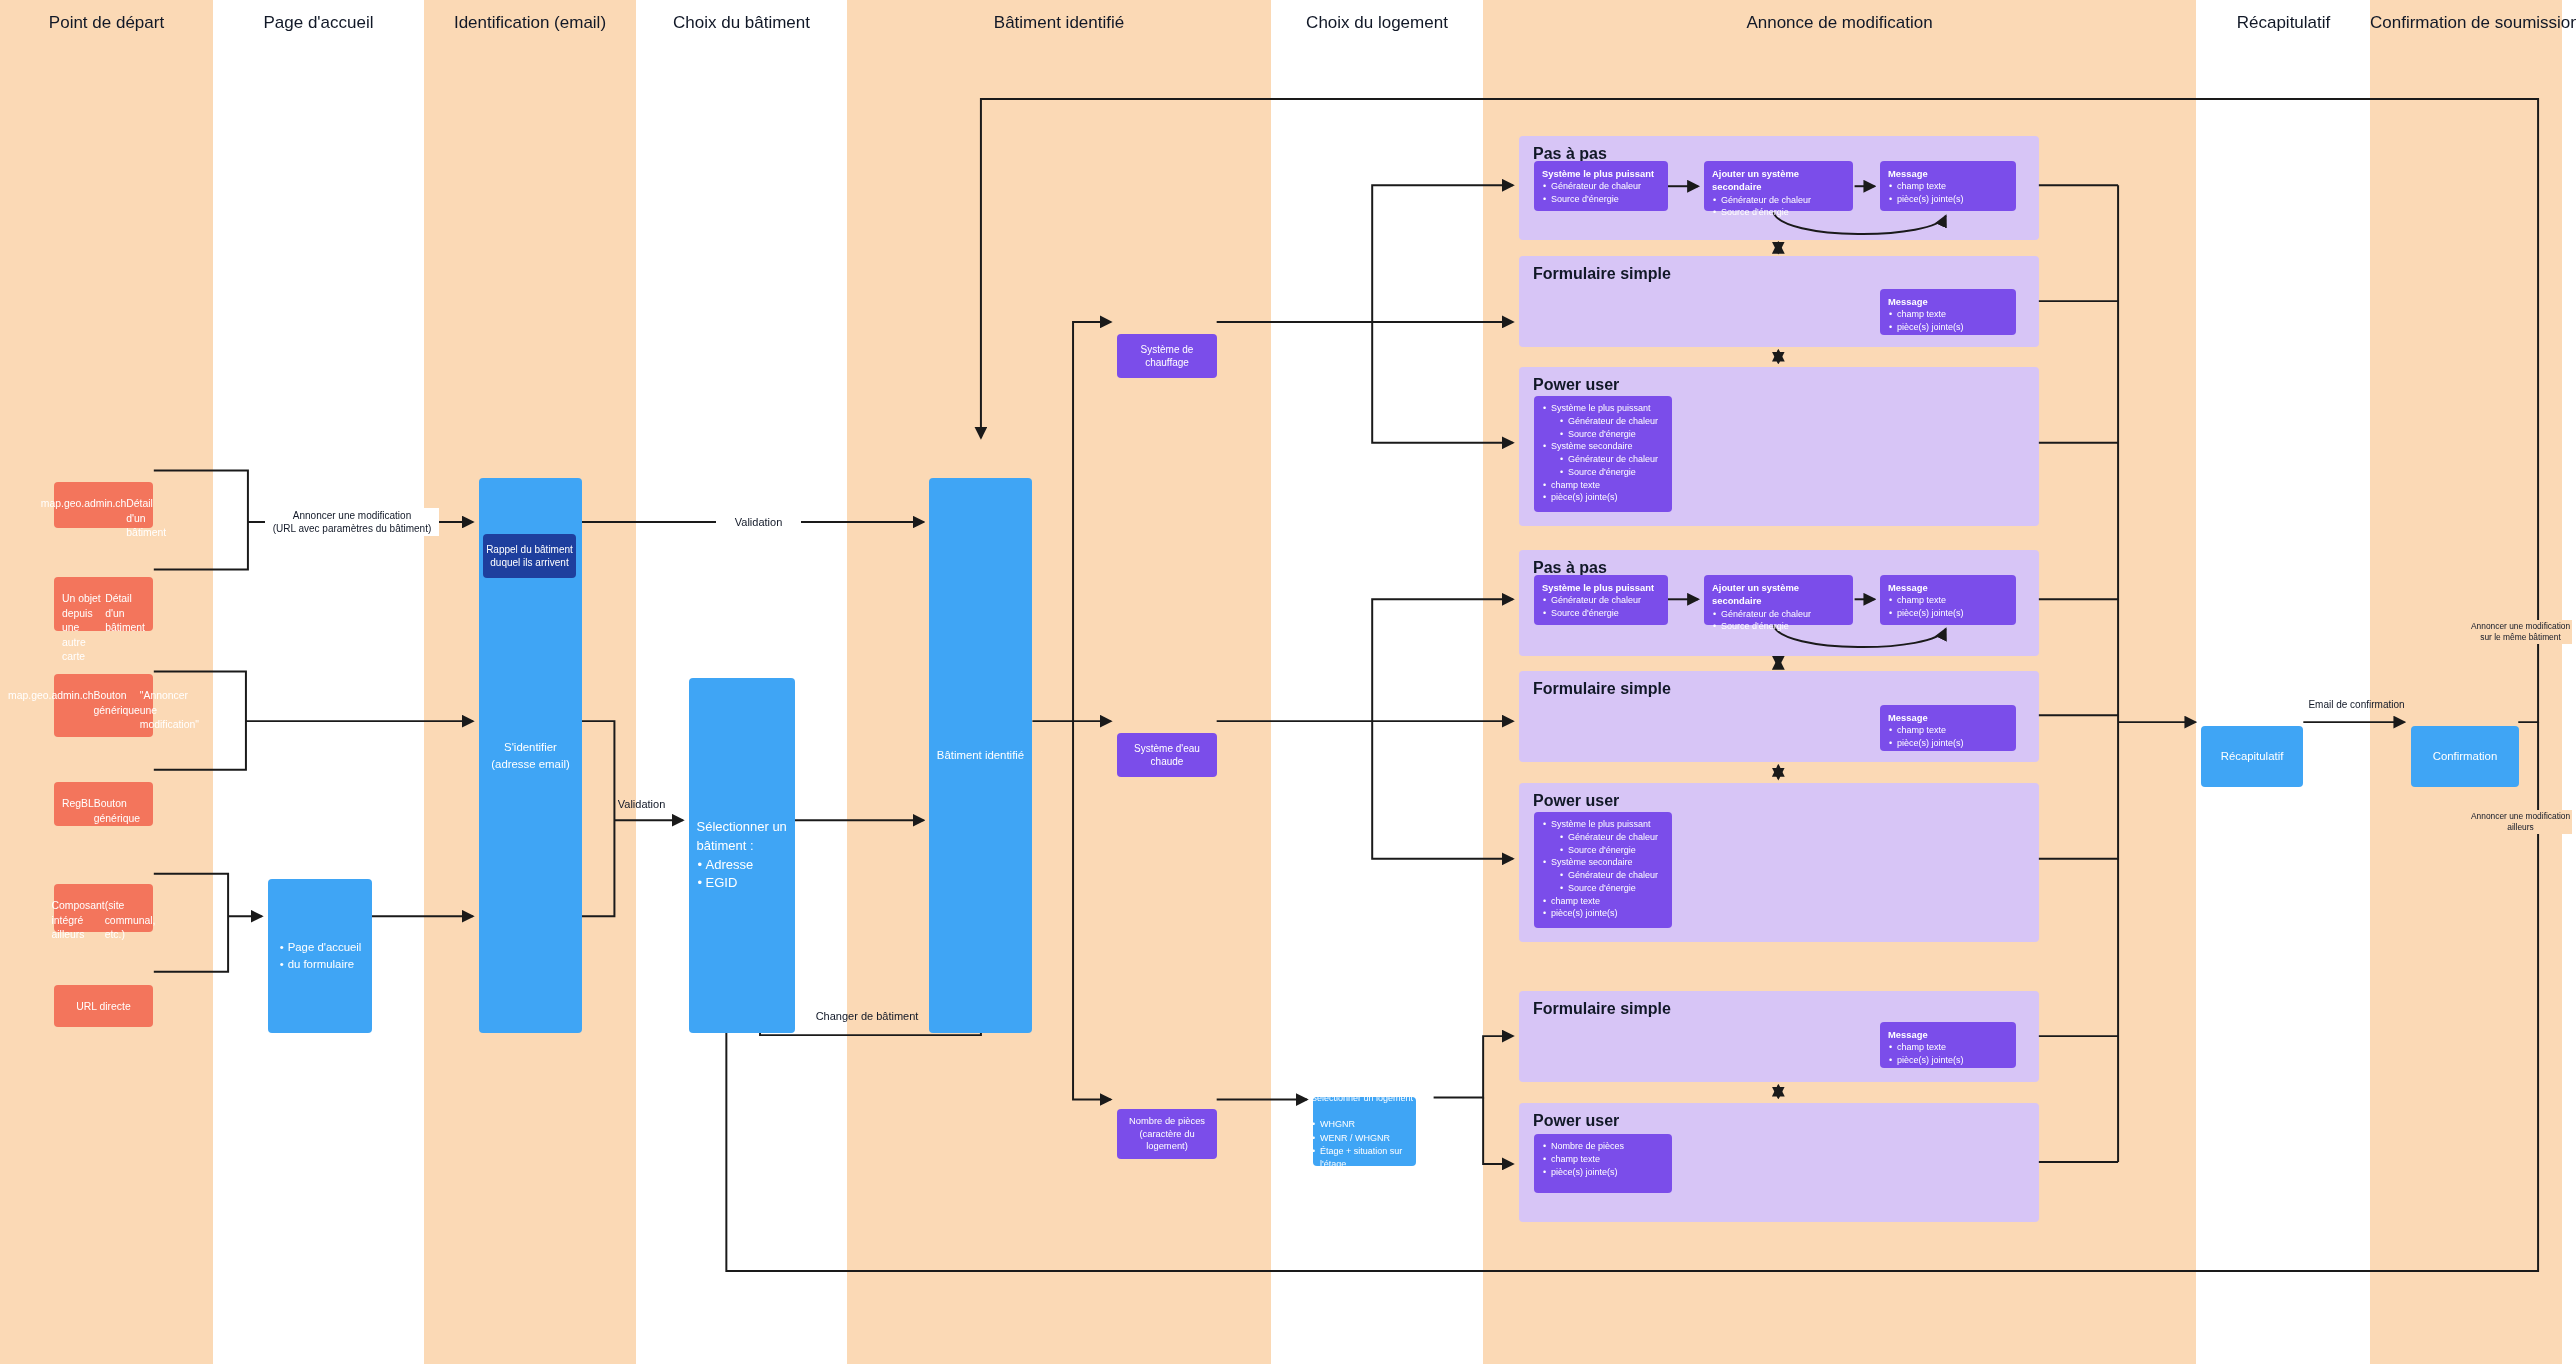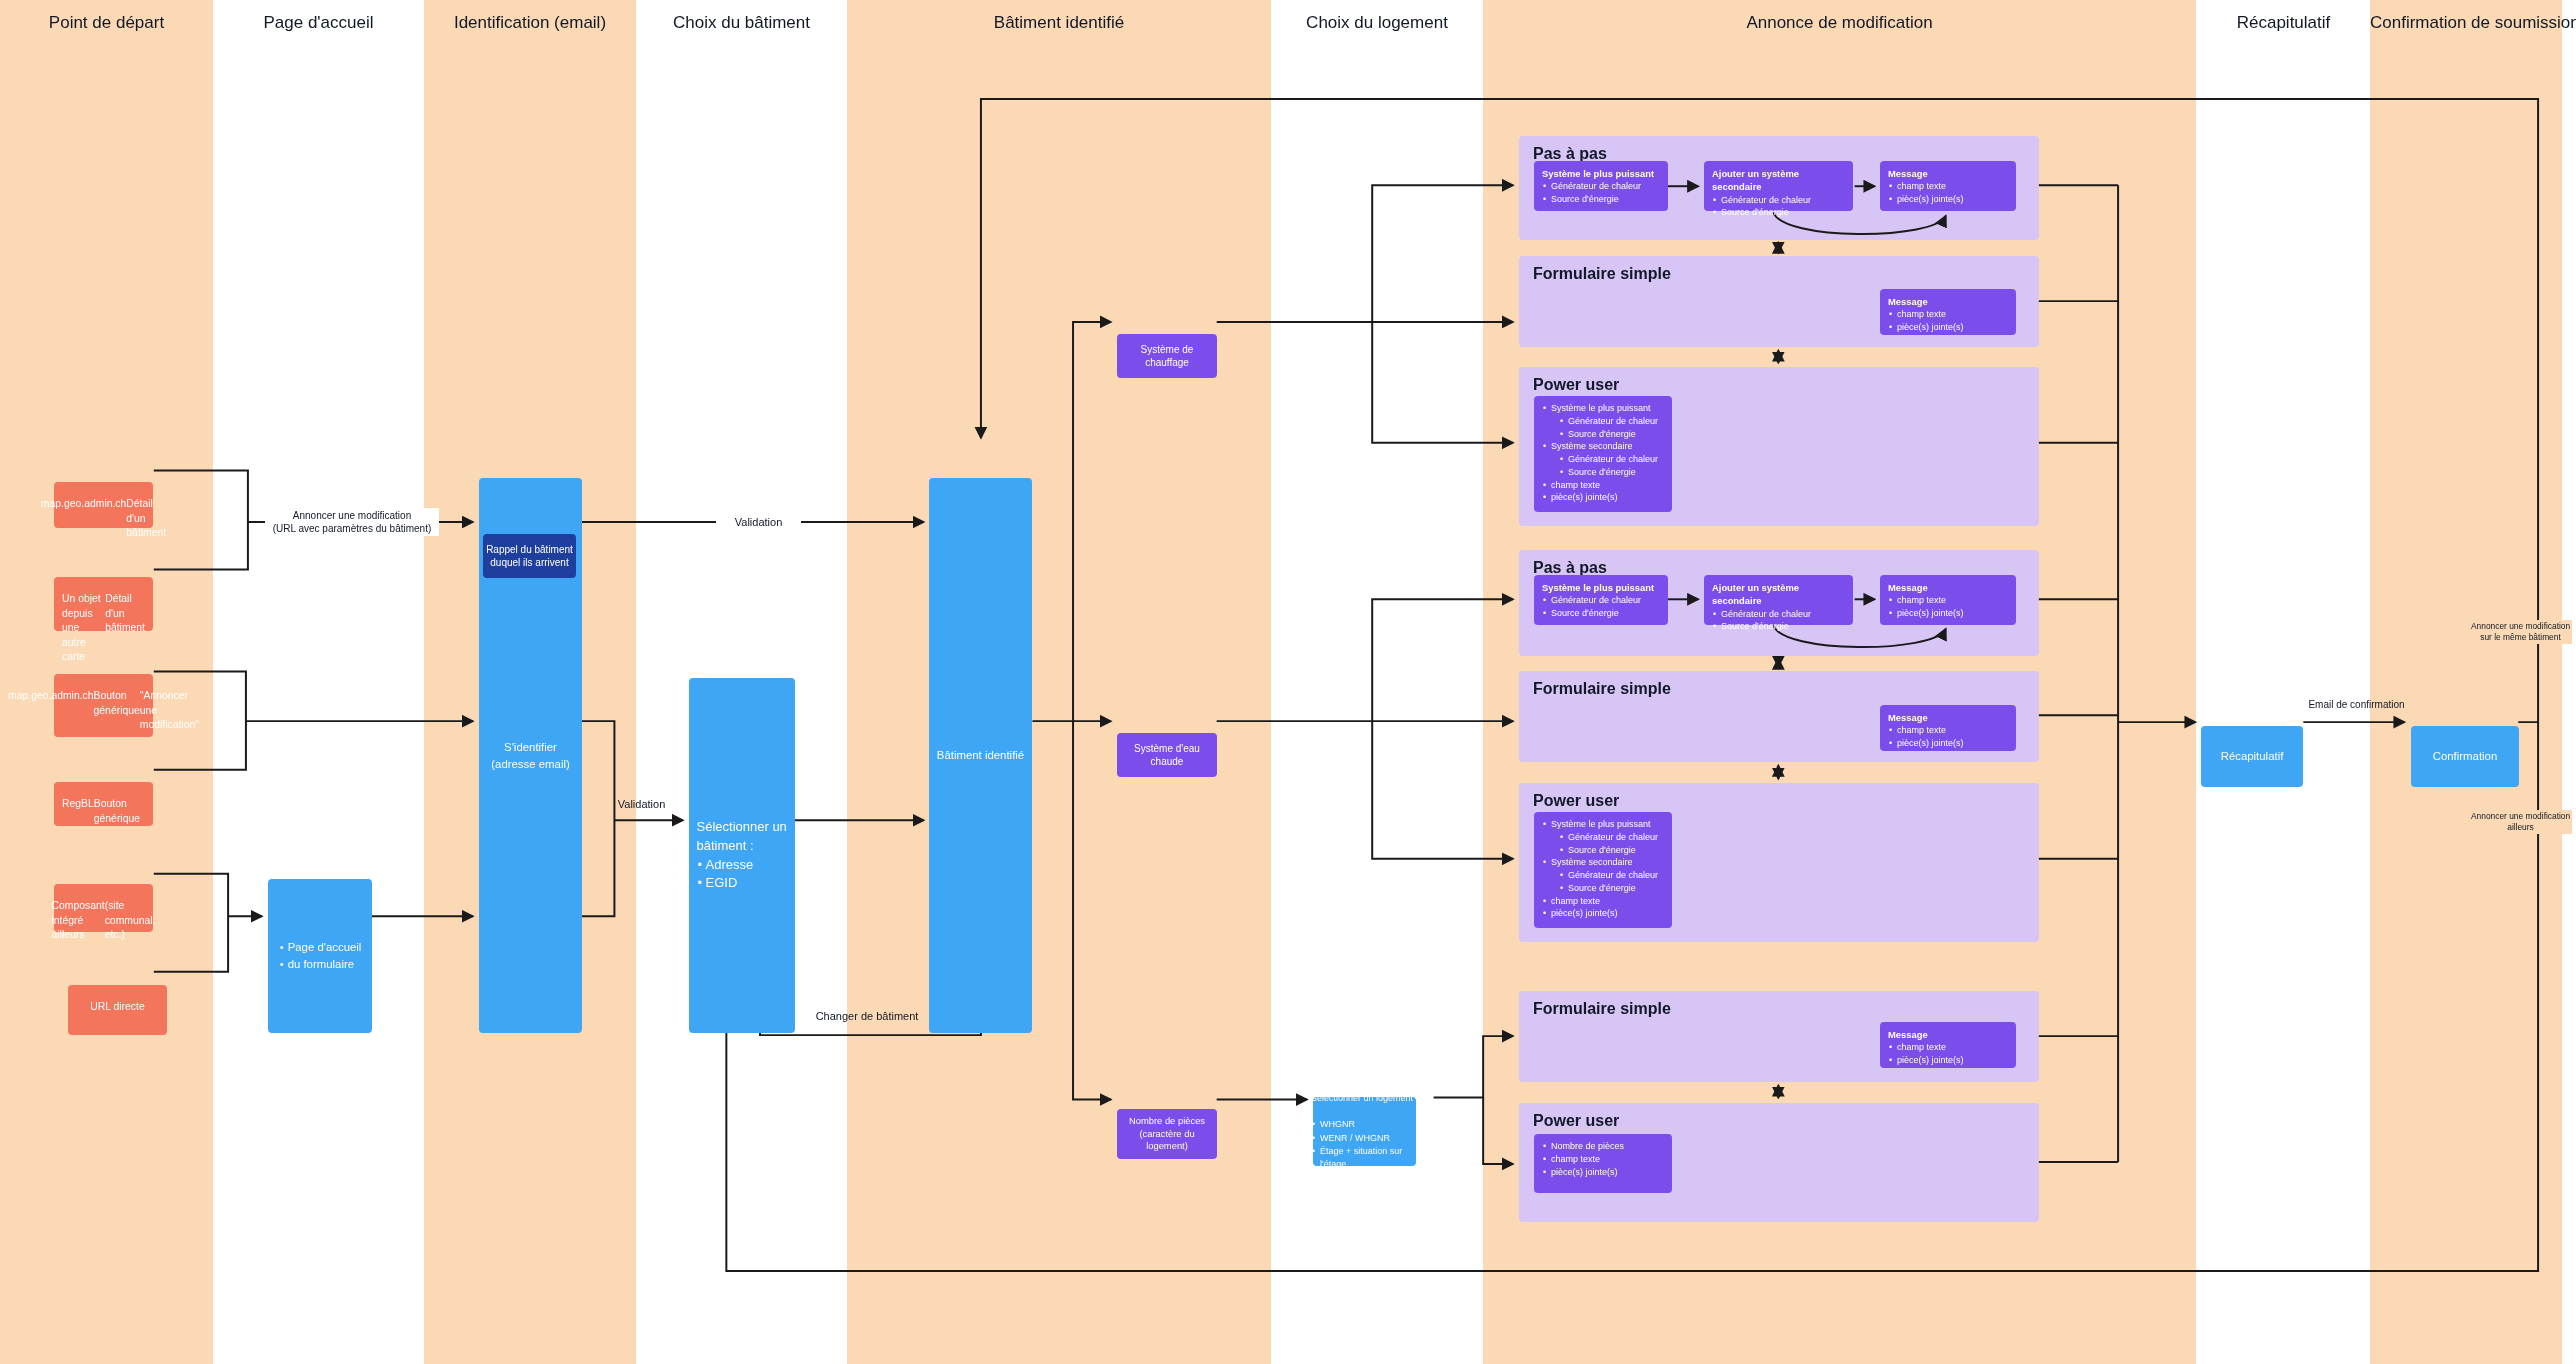--- a/index.html
+++ b/index.html
@@ -154,21 +154,21 @@
     <span>"Annoncer une modification"</span>
   </div>
   <div class="node start" style="left:54px;top:748px;width:99px;height:44px">
     <span>RegBL</span>
     <span>Bouton générique</span>
   </div>
   <div class="node start" style="left:54px;top:850px;width:99px;height:48px">
     <span>Composant intégré ailleurs</span>
     <span>(site communal, etc.)</span>
   </div>
-  <div class="node start" style="left:68px;top:951px;width:99px;height:50px">
+  <div class="node start" style="left:54px;top:951px;width:99px;height:42px">
     <span>URL directe</span>
   </div>
 
   <div class="node screen" style="left:268px;top:845px;width:104px;height:154px">
     <ul class="bl leftlist">
       <li><span>Page d'accueil</span></li>
       <li><span>du formulaire</span></li>
     </ul>
   </div>
 

